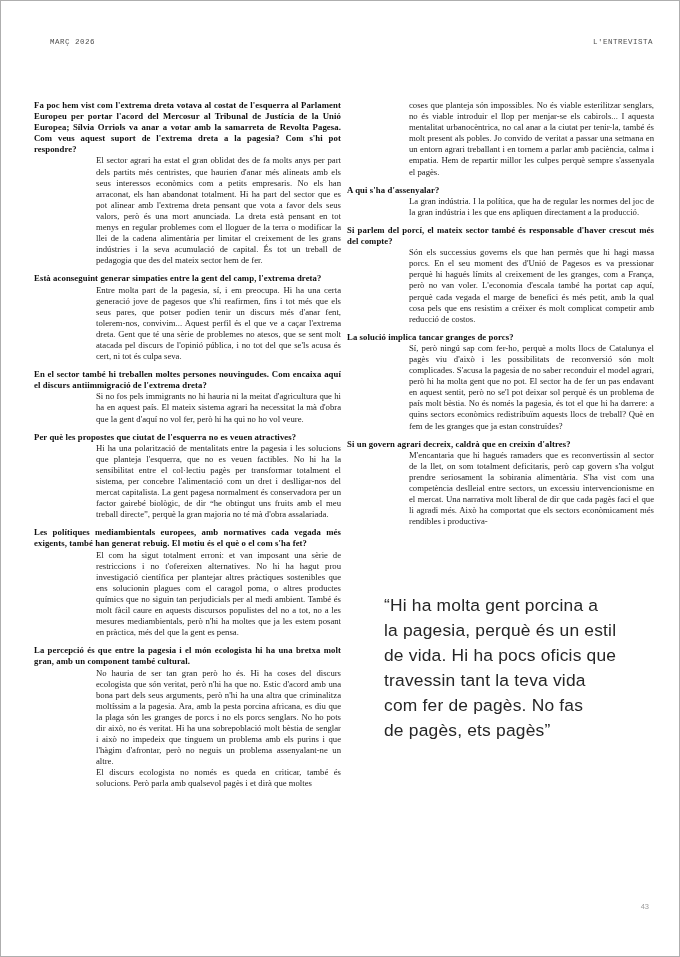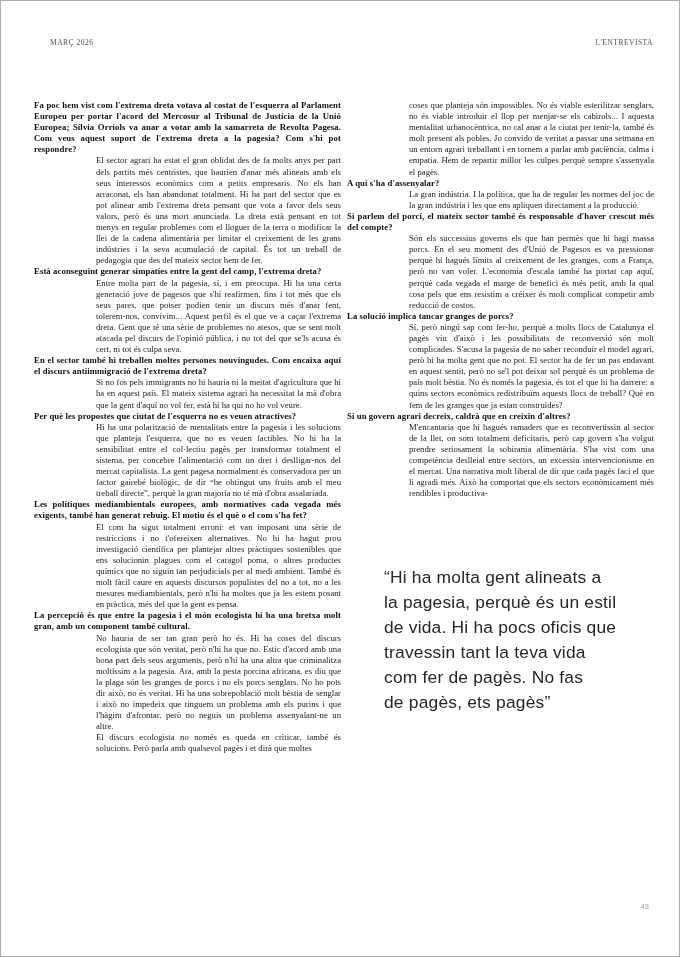--- a/index.html
+++ b/index.html
@@ -11,34 +11,34 @@
     background: #ffffff;
     border: 1px solid #aeaeae;
     position: relative;
     font-family: "Liberation Serif", serif;
     color: #1b1b1b;
   }
 
   .masthead {
     position: absolute; top: 37px; left: 33px; right: 26px;
     display: flex; justify-content: space-between;
-    font-family: Liberation Serif, serif;
+    font-family: Liberation Mono, monospace;
     font-size: 7.5px; letter-spacing: 0.5px; color: #4d4d4d; padding-left: 16px;
   }
 
   .columns {
     position: absolute; top: 99px; left: 33px; right: 25px;
     display: grid; grid-template-columns: 1fr 1fr; column-gap: 6px;
   }
 
   .column { font-size: 8.7px; line-height: 11.1px; text-align: justify; }
 
   .question {
     font-weight: bold; color: #101010;
-    margin-top: 0; letter-spacing: 0.1px;
+    margin-top: 7px; letter-spacing: 0.1px;
   }
   .column > .question:first-child { margin-top: 0; }
 
   .answer { padding-left: 62px; }
 
   .pullquote {
     display: block;
     margin-top: 66px; margin-left: 37px; margin-right: 2px;
     font-family: "Liberation Sans", sans-serif;
     font-size: 17.4px; line-height: 25px;
@@ -62,41 +62,41 @@
     <span>L'ENTREVISTA</span>
   </div>
 
   <div class="columns">
     <div class="column" id="col-left">
         <p class="question">Fa poc hem vist com l'extrema dreta votava al costat de l'esquerra al Parlament Europeu per portar l'acord del Mercosur al Tribunal de Justícia de la Unió Europea; Sílvia Orriols va anar a votar amb la samarreta de Revolta Pagesa. Com veus aquest suport de l'extrema dreta a la pagesia? Com s'hi pot respondre?</p>
         <p class="answer">El sector agrari ha estat el gran oblidat des de fa molts anys per part dels partits més centristes, que haurien d'anar més alineats amb els seus interessos econòmics com a petits empresaris. No els han arraconat, els han abandonat totalment. Hi ha part del sector que es pot alinear amb l'extrema dreta pensant que vota a favor dels seus valors, però és una mort anunciada. La dreta està pensant en tot menys en regular problemes com el lloguer de la terra o modificar la llei de la cadena alimentària per limitar el creixement de les grans indústries i la seva acumulació de capital. És tot un treball de pedagogia que des del mateix sector hem de fer.</p>
         <p class="question">Està aconseguint generar simpaties entre la gent del camp, l'extrema dreta?</p>
         <p class="answer">Entre molta part de la pagesia, sí, i em preocupa. Hi ha una certa generació jove de pagesos que s'hi reafirmen, fins i tot més que els seus pares, que potser podien tenir un discurs més d'anar fent, tolerem-nos, convivim... Aquest perfil és el que ve a caçar l'extrema dreta. Gent que té una sèrie de problemes no atesos, que se sent molt atacada pel discurs de l'opinió pública, i no tot del que se'ls acusa és cert, ni tot és culpa seva.</p>
         <p class="question">En el sector també hi treballen moltes persones nouvingudes. Com encaixa aquí el discurs antiimmigració de l'extrema dreta?</p>
-        <p class="answer">Si no fos pels immigrants no hi hauria ni la meitat d'agricultura que hi ha en aquest país. El mateix sistema agrari ha necessitat la mà d'obra que la gent d'aquí no vol fer, està hi ha qui no ho vol veure.</p>
+        <p class="answer">Si no fos pels immigrants no hi hauria ni la meitat d'agricultura que hi ha en aquest país. El mateix sistema agrari ha necessitat la mà d'obra que la gent d'aquí no vol fer, però hi ha qui no ho vol veure.</p>
         <p class="question">Per què les propostes que ciutat de l'esquerra no es veuen atractives?</p>
         <p class="answer">Hi ha una polarització de mentalitats entre la pagesia i les solucions que planteja l'esquerra, que no es veuen factibles. No hi ha la sensibilitat entre el col·lectiu pagès per transformar totalment el sistema, per concebre l'alimentació com un dret i deslligar-nos del mercat capitalista. La gent pagesa normalment és conservadora per un factor gairebé biològic, de dir “he obtingut uns fruits amb el meu treball directe”, perquè la gran majoria no té mà d'obra assalariada.</p>
         <p class="question">Les polítiques mediambientals europees, amb normatives cada vegada més exigents, també han generat rebuig. El motiu és el què o el com s'ha fet?</p>
         <p class="answer">El com ha sigut totalment erroni: et van imposant una sèrie de restriccions i no t'ofereixen alternatives. No hi ha hagut prou investigació científica per plantejar altres pràctiques sostenibles que ens solucionin plagues com el caragol poma, o altres productes químics que no siguin tan perjudicials per al medi ambient. També és molt fàcil caure en aquests discursos populistes del no a tot, no a les mesures mediambientals, però n'hi ha moltes que ja les estem posant en pràctica, més del que la gent es pensa.</p>
         <p class="question">La percepció és que entre la pagesia i el món ecologista hi ha una bretxa molt gran, amb un component també cultural.</p>
         <p class="answer">No hauria de ser tan gran però ho és. Hi ha coses del discurs ecologista que són veritat, però n'hi ha que no. Estic d'acord amb una bona part dels seus arguments, però n'hi ha una altra que criminalitza moltíssim a la pagesia. Ara, amb la pesta porcina africana, es diu que la plaga són les granges de porcs i no els porcs senglars. No ho pots dir això, no és veritat. Hi ha una sobrepoblació molt bèstia de senglar i això no impedeix que tinguem un problema amb els purins i que l'hàgim d'afrontar, però no neguis un problema assenyalant-ne un altre.</p>
         <p class="answer">El discurs ecologista no només es queda en criticar, també és solucions. Però parla amb qualsevol pagès i et dirà que moltes</p>
       </div>
     <div class="column" id="col-right">
 
     <p class="answer">coses que planteja són impossibles. No és viable esterilitzar senglars, no és viable introduir el llop per menjar-se els cabirols... I aquesta mentalitat urbanocèntrica, no cal anar a la ciutat per tenir-la, també és molt present als pobles. Jo convido de veritat a passar una setmana en un entorn agrari treballant i en tornem a parlar amb paciència, calma i empatia. Hem de repartir millor les culpes perquè sempre s'assenyala el pagès.</p>
         <p class="question">A qui s'ha d'assenyalar?</p>
         <p class="answer">La gran indústria. I la política, que ha de regular les normes del joc de la gran indústria i les que ens apliquen directament a la producció.</p>
         <p class="question">Si parlem del porcí, el mateix sector també és responsable d'haver crescut més del compte?</p>
         <p class="answer">Són els successius governs els que han permès que hi hagi massa porcs. En el seu moment des d'Unió de Pagesos es va pressionar perquè hi hagués límits al creixement de les granges, com a França, però no van voler. L'economia d'escala també ha portat cap aquí, perquè cada vegada el marge de benefici és més petit, amb la qual cosa pels que ens resistim a créixer és molt complicat competir amb reducció de costos.</p>
         <p class="question">La solució implica tancar granges de porcs?</p>
         <p class="answer">Sí, però ningú sap com fer-ho, perquè a molts llocs de Catalunya el pagès viu d'això i les possibilitats de reconversió són molt complicades. S'acusa la pagesia de no saber reconduir el model agrari, però hi ha molta gent que no pot. El sector ha de fer un pas endavant en aquest sentit, però no se'l pot deixar sol perquè és un problema de país molt bèstia. No és només la pagesia, és tot el que hi ha darrere: a quins sectors econòmics redistribuïm aquests llocs de treball? Què en fem de les granges que ja estan construïdes?</p>
         <p class="question">Si un govern agrari decreix, caldrà que en creixin d'altres?</p>
         <p class="answer">M'encantaria que hi hagués ramaders que es reconvertissin al sector de la llet, on som totalment deficitaris, però cap govern s'ha volgut prendre seriosament la sobirania alimentària. S'ha vist com una competència deslleial entre sectors, un excessiu intervencionisme en el mercat. Una narrativa molt liberal de dir que cada pagès faci el que li agradi més. Això ha comportat que els sectors econòmicament més rendibles i productiva-</p>
-        <blockquote class="pullquote">“Hi ha molta gent alineats a
+        <blockquote class="pullquote">“Hi ha molta gent porcina a
 la pagesia, perquè és un estil
 de vida. Hi ha pocs oficis que
 travessin tant la teva vida
 com fer de pagès. No fas
 de pagès, ets pagès”</blockquote>
       </div>
   </div>
 
   <span class="pagenum">43</span>
 </div>

